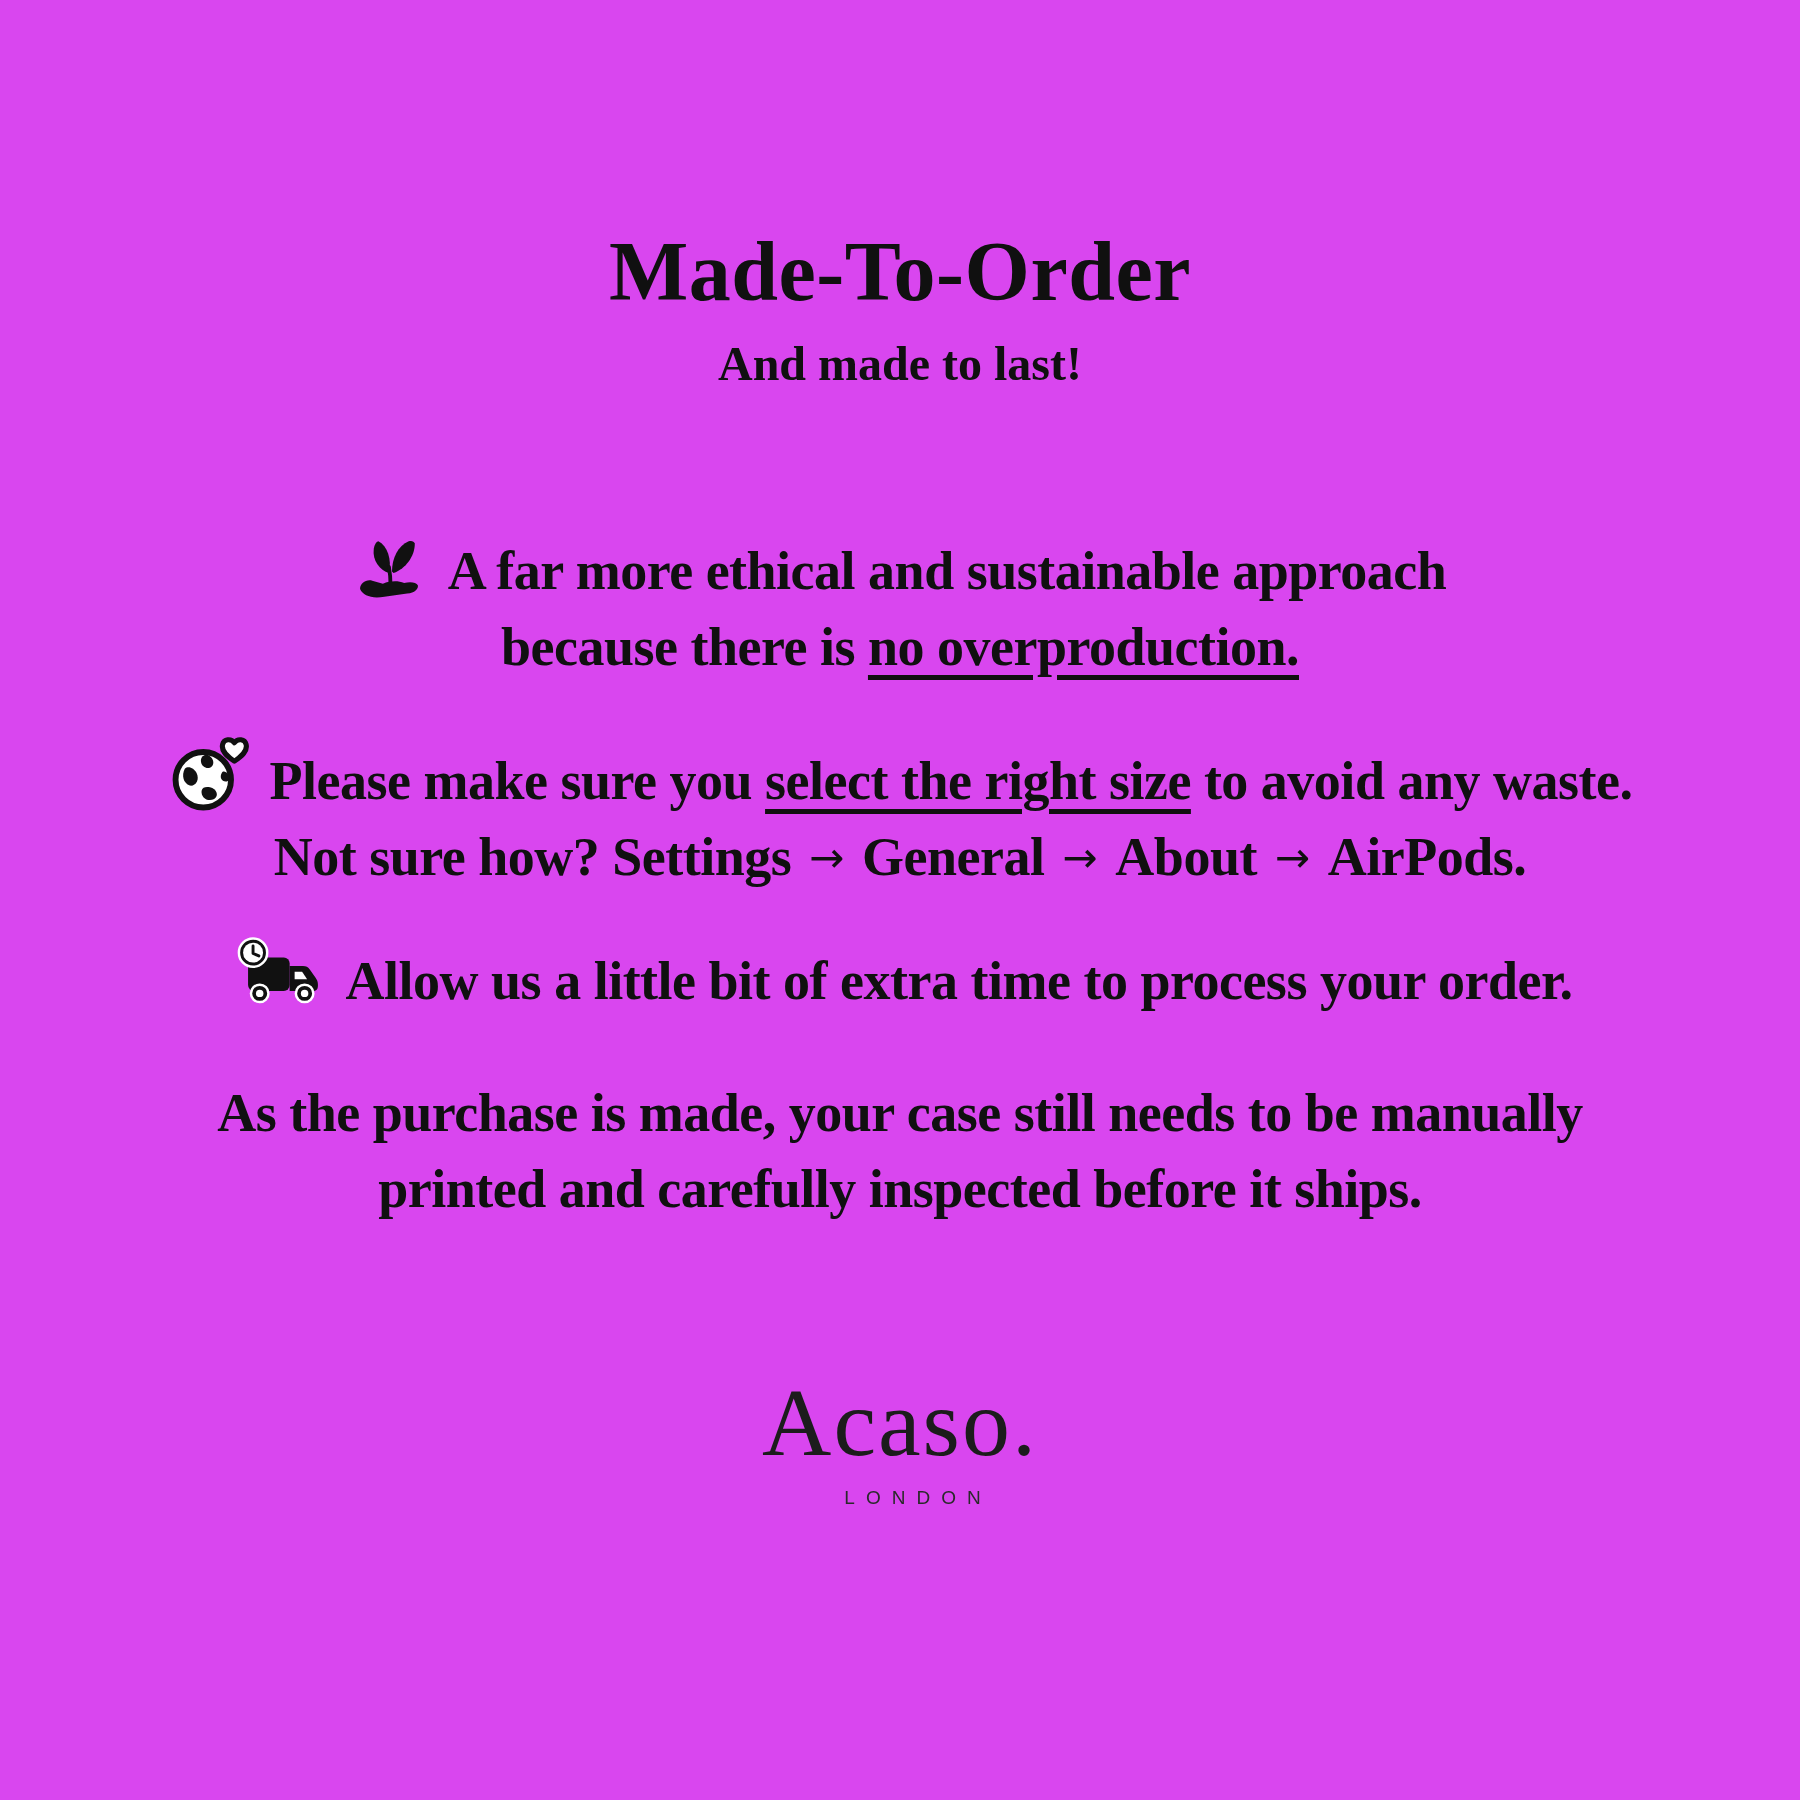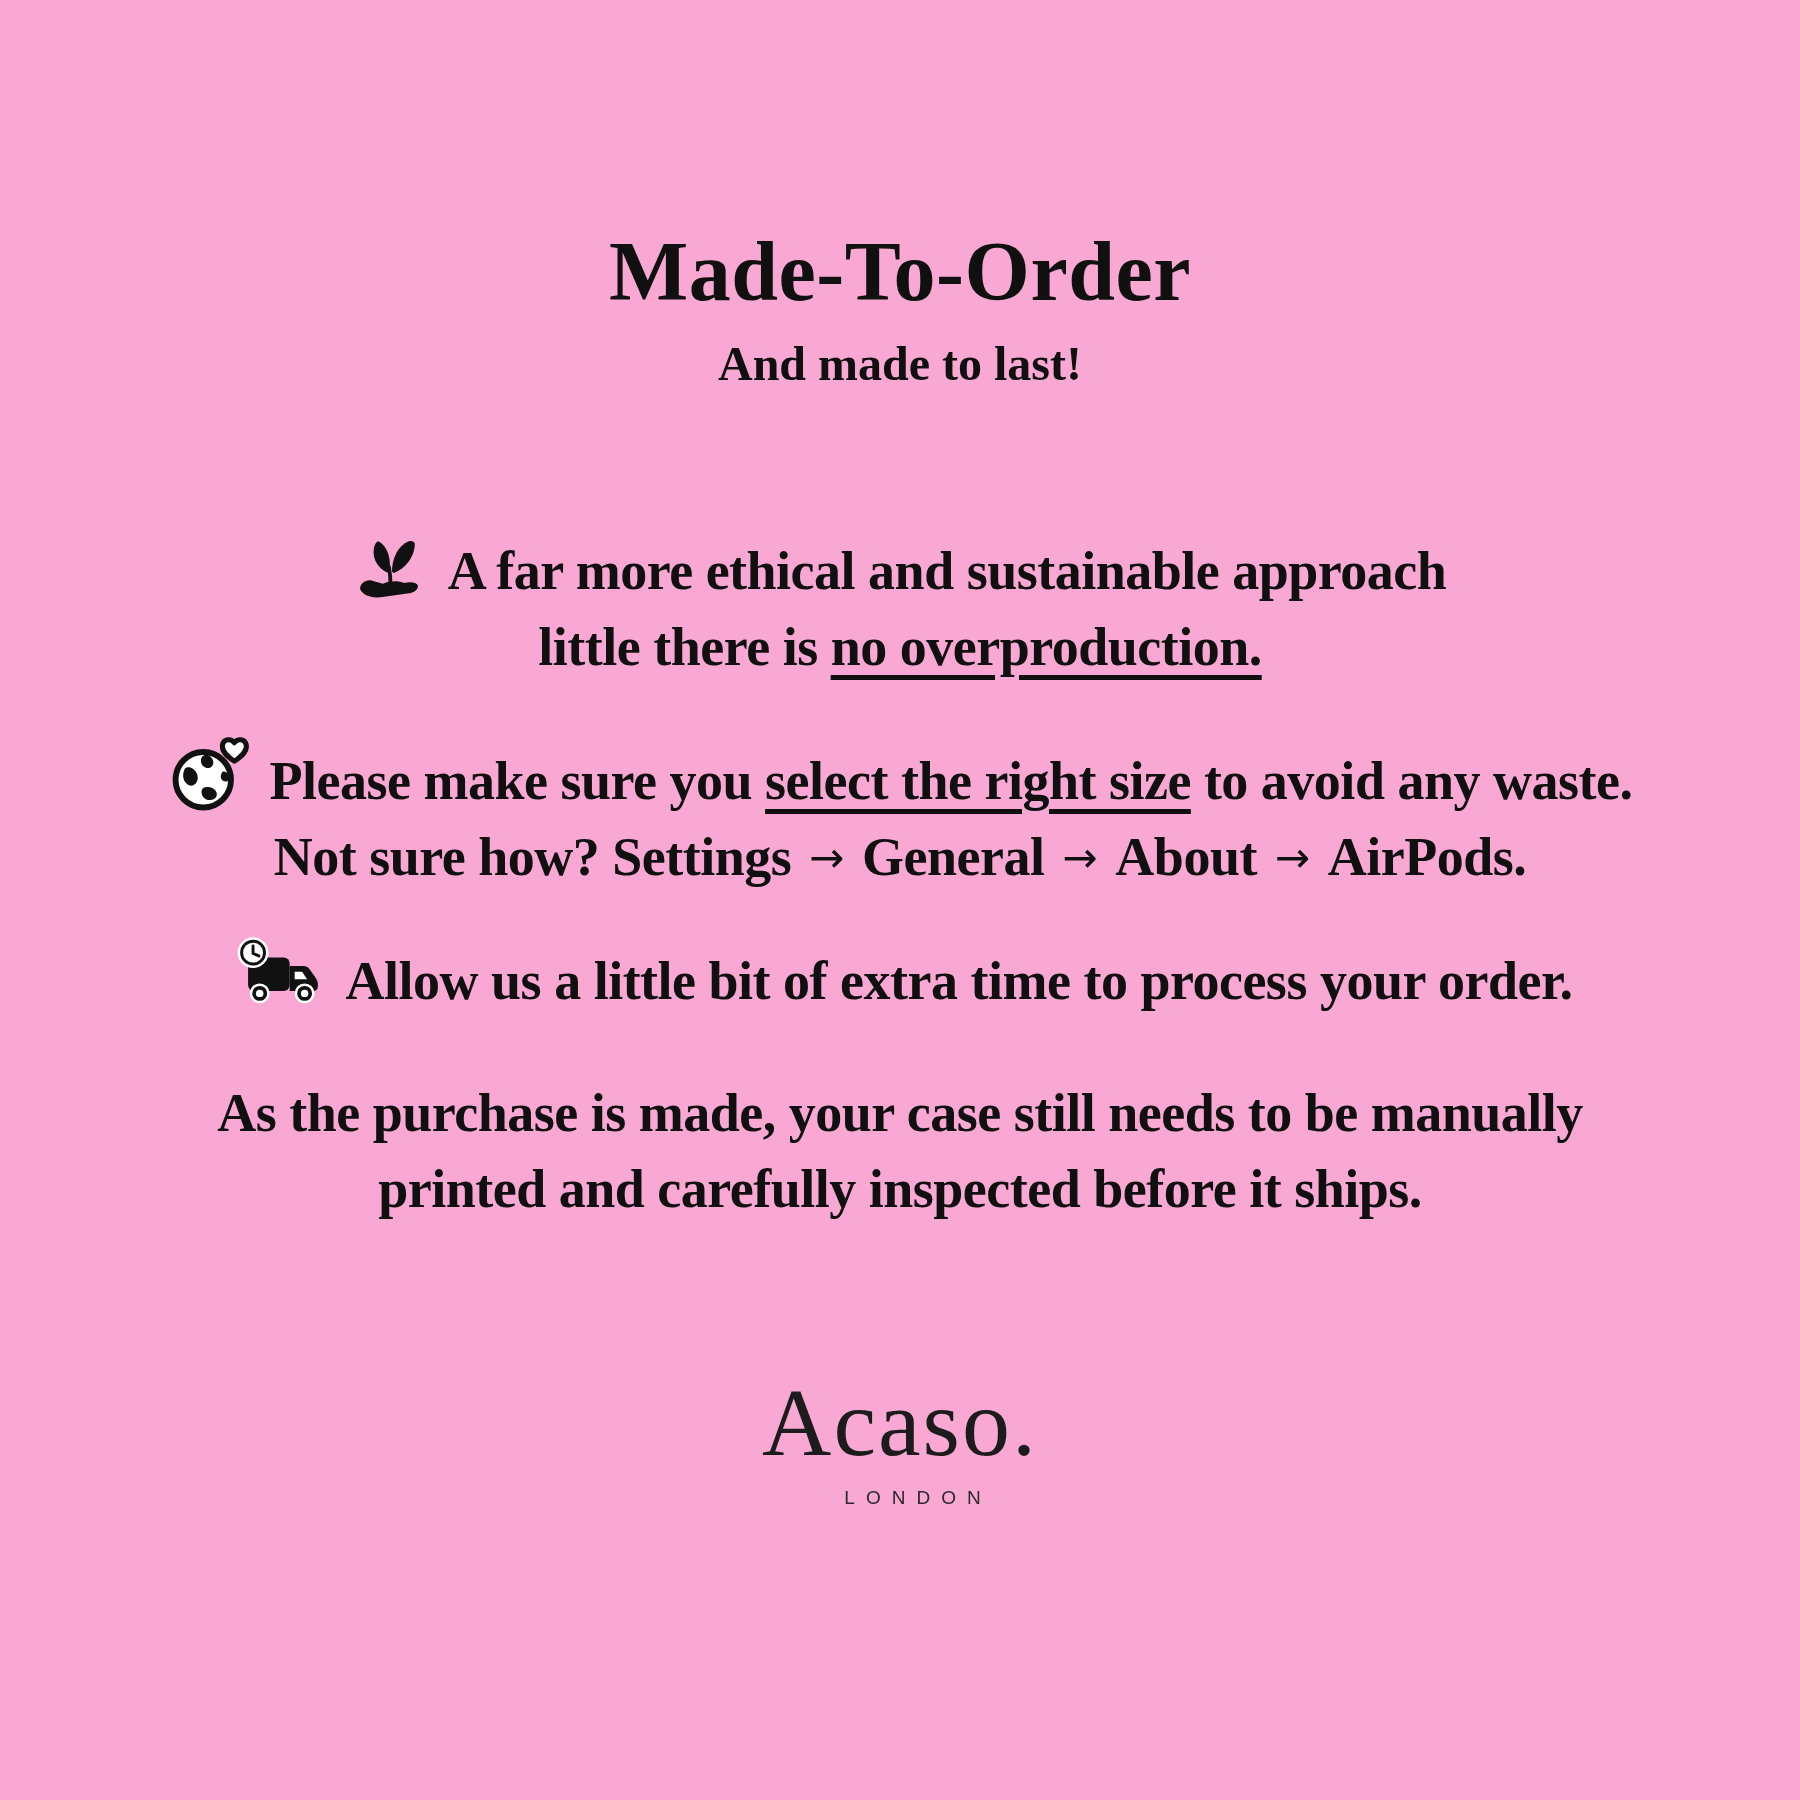--- a/index.html
+++ b/index.html
@@ -1,20 +1,20 @@
 <!DOCTYPE html>
 <html><head>
 <meta charset="utf-8">
 <style>
   html, body { margin: 0; padding: 0; background: #ffffff; }
   .canvas {
     position: relative;
     width: 1800px;
     height: 1800px;
-    background: #f9a8d4;
+    background: #d946ef;
     color: #101010;
     font-family: "Liberation Serif", serif;
     text-align: center;
     overflow: hidden;
   }
   .header { padding-top: 230px; }
   .title {
     font-size: 84px;
     font-weight: 700;
     line-height: 1;
@@ -85,21 +85,21 @@
       <span class="icon">
         <svg width="76" height="76" viewBox="0 0 100 100">
           <path fill="#111" d="M46 58 C34 54 24 42 26 26 C27 20 29 17 32 16 C44 22 50 40 46 58 Z"></path>
           <path fill="#111" d="M50 56 C50 38 58 22 72 16 C76 15 79 16 80 19 C80 36 68 52 52 58 Z"></path>
           <path fill="none" stroke="#111" stroke-width="5" stroke-linecap="round" d="M48 72 C48 62 47 56 46 50"></path>
           <path fill="#111" d="M8 79 C8 71 16 66 24 68 L38 72 C48 68 58 68 66 71 C74 69 82 70 84 74 C85 79 80 84 70 85 L40 89 C24 92 12 88 8 79 Z"></path>
         </svg>
       </span><span>A far more ethical and sustainable approach</span>
     </p>
     <p>
-      <span>little there is </span><span class="u">no overproduction.</span>
+      <span>because there is </span><span class="u">no overproduction.</span>
     </p>
   </div>
 
   <div class="para p2">
     <p>
       <span class="icon">
         <svg width="84" height="84" viewBox="0 0 100 100">
           <circle cx="42" cy="58" r="33" fill="#fff" stroke="#111" stroke-width="7"></circle>
           <path fill="#111" d="M20 45 C16 53 18 62 26 65 C33 66 38 58 34 50 C31 44 24 41 20 45 Z"></path>
           <path fill="#111" d="M43 29 C37 32 38 42 46 44 C53 45 57 37 51 31 C48 28 45 28 43 29 Z"></path>

